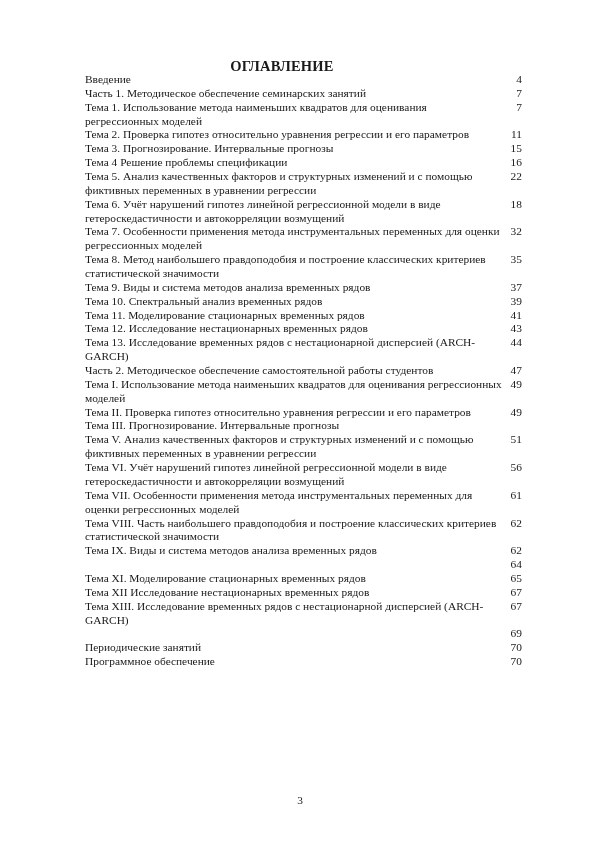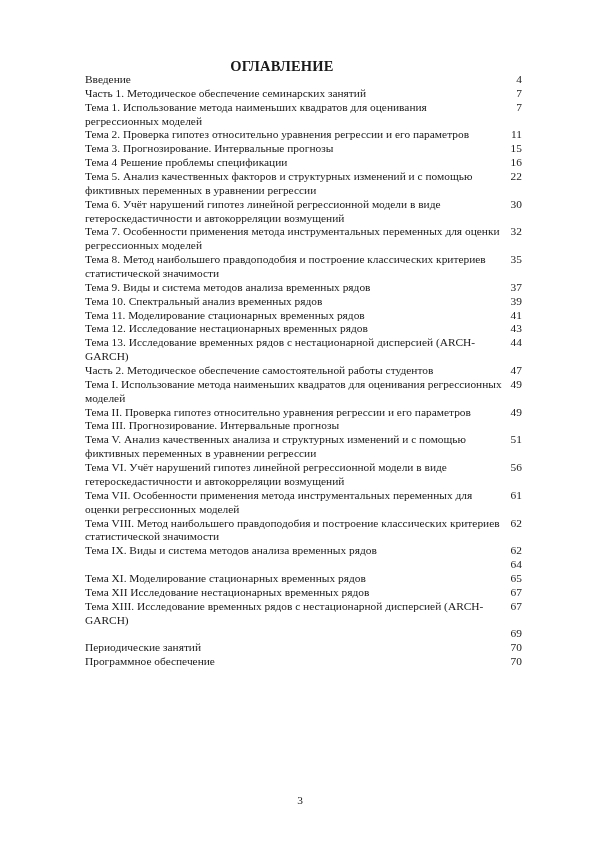--- a/index.html
+++ b/index.html
@@ -42,21 +42,21 @@
   <div class="toc-entry">
       <span class="toc-text">Тема 4 Решение проблемы спецификации</span>
       <span class="toc-page">16</span>
     </div>
   <div class="toc-entry">
       <span class="toc-text">Тема 5. Анализ качественных факторов и структурных изменений и с помощью фиктивных переменных в уравнении регрессии</span>
       <span class="toc-page">22</span>
     </div>
   <div class="toc-entry">
       <span class="toc-text">Тема 6. Учёт нарушений гипотез линейной регрессионной модели в виде гетероскедастичности и автокорреляции возмущений</span>
-      <span class="toc-page">30</span>
+      <span class="toc-page">18</span>
     </div>
   <div class="toc-entry">
       <span class="toc-text">Тема 7. Особенности применения метода инструментальных переменных для оценки регрессионных моделей</span>
       <span class="toc-page">32</span>
     </div>
   <div class="toc-entry">
       <span class="toc-text">Тема 8. Метод наибольшего правдоподобия и построение классических критериев статистической значимости</span>
       <span class="toc-page">35</span>
     </div>
   <div class="toc-entry">
@@ -89,33 +89,33 @@
     </div>
   <div class="toc-entry">
       <span class="toc-text">Тема II. Проверка гипотез относительно уравнения регрессии и его параметров</span>
       <span class="toc-page">49</span>
     </div>
   <div class="toc-entry">
       <span class="toc-text">Тема III. Прогнозирование. Интервальные прогнозы</span>
       <span class="toc-page"></span>
     </div>
   <div class="toc-entry">
-      <span class="toc-text">Тема V. Анализ качественных анализа и структурных изменений и с помощью фиктивных переменных в уравнении регрессии</span>
+      <span class="toc-text">Тема V. Анализ качественных факторов и структурных изменений и с помощью фиктивных переменных в уравнении регрессии</span>
       <span class="toc-page">51</span>
     </div>
   <div class="toc-entry">
       <span class="toc-text">Тема VI. Учёт нарушений гипотез линейной регрессионной модели в виде гетероскедастичности и автокорреляции возмущений</span>
       <span class="toc-page">56</span>
     </div>
   <div class="toc-entry">
       <span class="toc-text">Тема VII. Особенности применения метода инструментальных переменных для оценки регрессионных моделей</span>
       <span class="toc-page">61</span>
     </div>
   <div class="toc-entry">
-      <span class="toc-text">Тема VIII. Метод наибольшего правдоподобия и построение классических критериев статистической значимости</span>
+      <span class="toc-text">Тема VIII. Часть наибольшего правдоподобия и построение классических критериев статистической значимости</span>
       <span class="toc-page">62</span>
     </div>
   <div class="toc-entry">
       <span class="toc-text">Тема IX. Виды и система методов анализа временных рядов</span>
       <span class="toc-page">62</span>
     </div>
   <div class="toc-entry">
       <span class="toc-page">64</span>
     </div>
   <div class="toc-entry">

